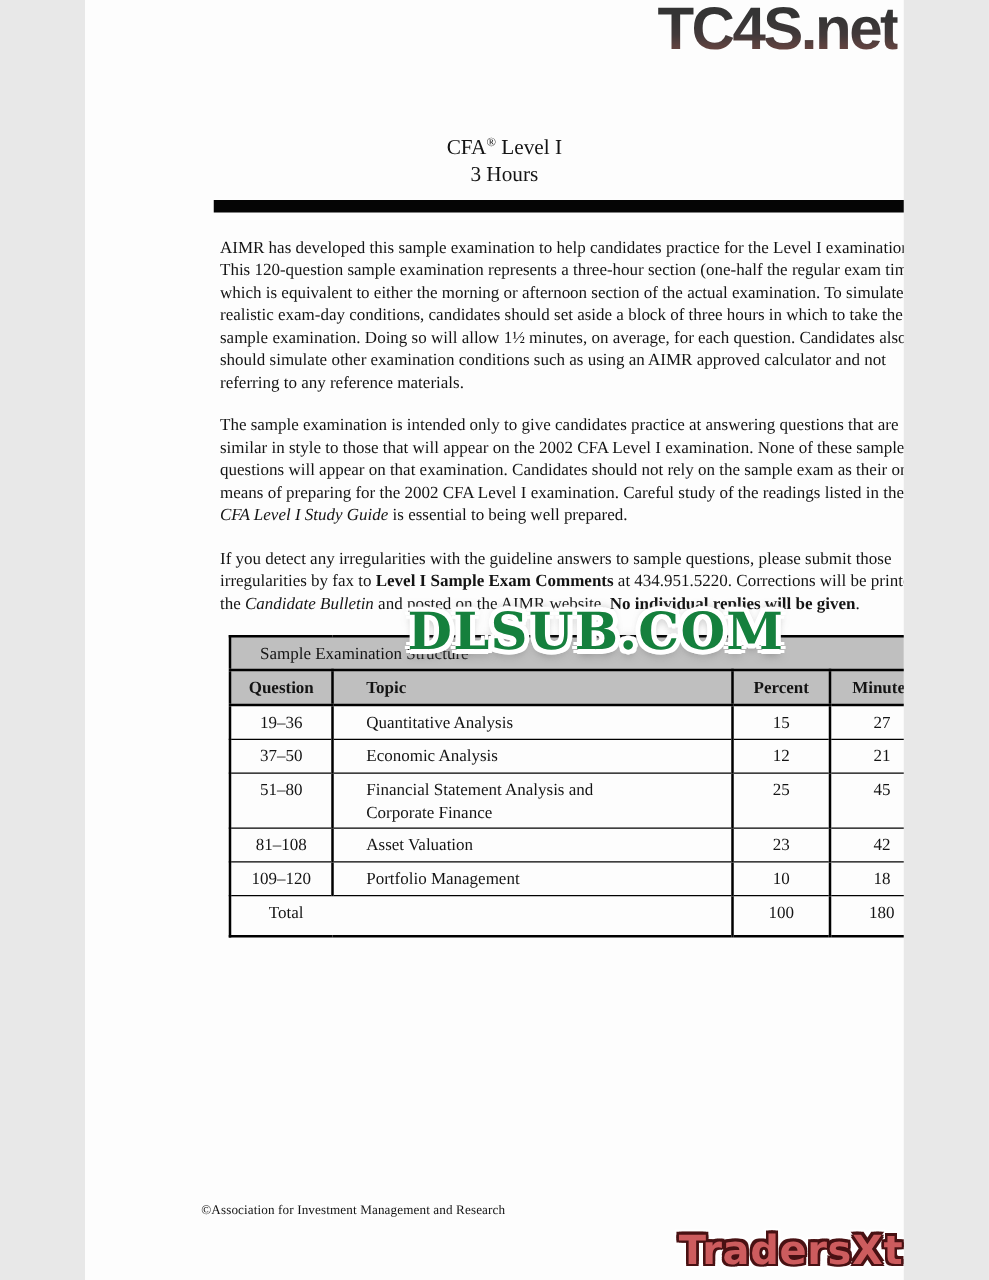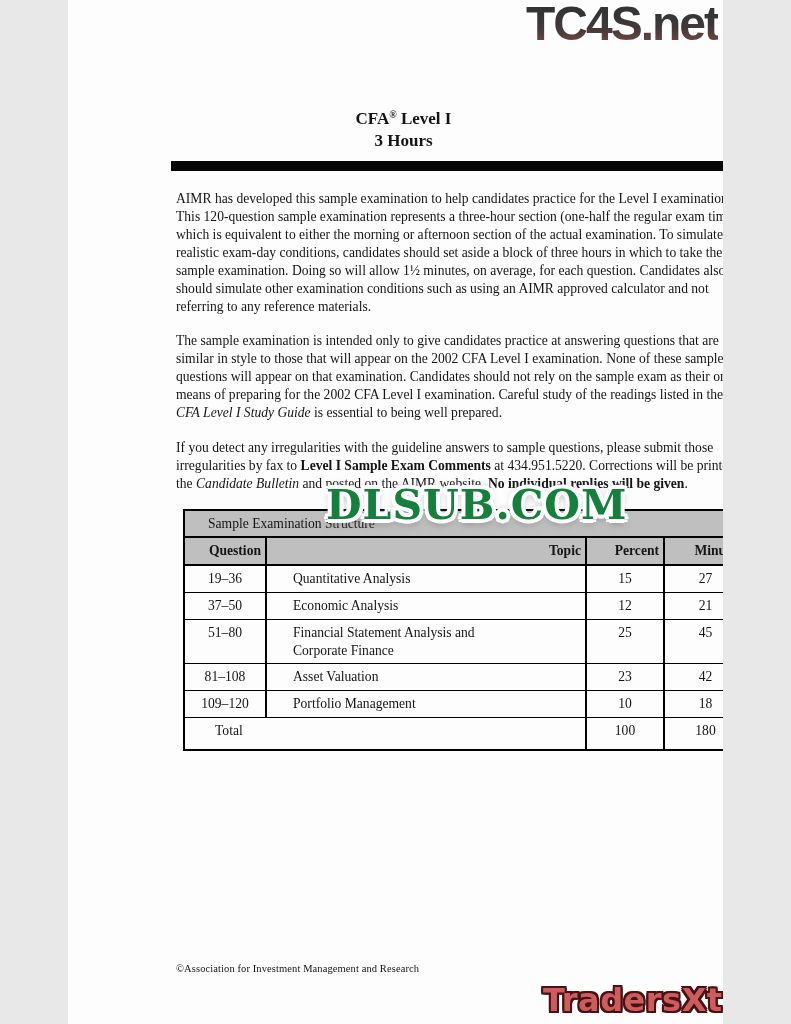--- a/index.html
+++ b/index.html
@@ -44,21 +44,21 @@
       -2px 0 0 #481113, 2px 0 0 #481113, 0 -2px 0 #481113, 0 2px 0 #481113,
       -4px 0 3px #ffffff, 4px 0 3px #ffffff, 0 -4px 3px #ffffff, 0 4px 3px #ffffff,
       -4px -4px 2px #ffffff, 4px -4px 2px #ffffff, -4px 4px 2px #ffffff, 4px 4px 2px #ffffff;
     z-index: 5;
   }
 
   
   .title-block {
     padding-top: 104px;
     text-align: center;
-    font-weight: bold;
+    font-weight: normal;
     font-size: 17px;
     line-height: 22px;
     padding-left: 16px;
   }
   .title-block .reg {
     font-size: 10px;
     vertical-align: 6px;
   }
 
   
@@ -99,31 +99,31 @@
     padding: 4px 4px 3px 4px;
     vertical-align: top;
     font-weight: normal;
   }
   .structure td + td, .structure th + th { border-left-width: 2px; }
   .structure .gray { background: #bfbfbf; }
   .structure .title-row th {
     text-align: left; padding-left: 23px;
     font-weight: normal; border-bottom-width: 2px; height: 17px;
   }
-  .structure .head-row th { font-weight: bold; border-bottom-width: 2px; height: 19px; text-align: right; }
+  .structure .head-row th { font-weight: bold; border-bottom-width: 2px; height: 19px; }
   .structure .cell-c { text-align: center; }
   .structure .cell-l { text-align: left; padding-left: 26px; white-space: pre-line; }
   .structure td.h1 { height: 19px; }
   .structure td.h2 { height: 31px; }
   .structure .total-row td { height: 24px; }
   .structure .total-label { padding-left: 30px; }
 
   
   .footer-copy {
-    position: absolute; left: 108px; top: 963px;
+    position: absolute; left: 93px; top: 963px;
     font-size: 10.5px; letter-spacing: 0.1px;
   }
   .page-num {
     position: absolute; left: 677px; top: 955px;
     font-size: 13.5px;
   }
 </style>
 </head>
 <body>
 

